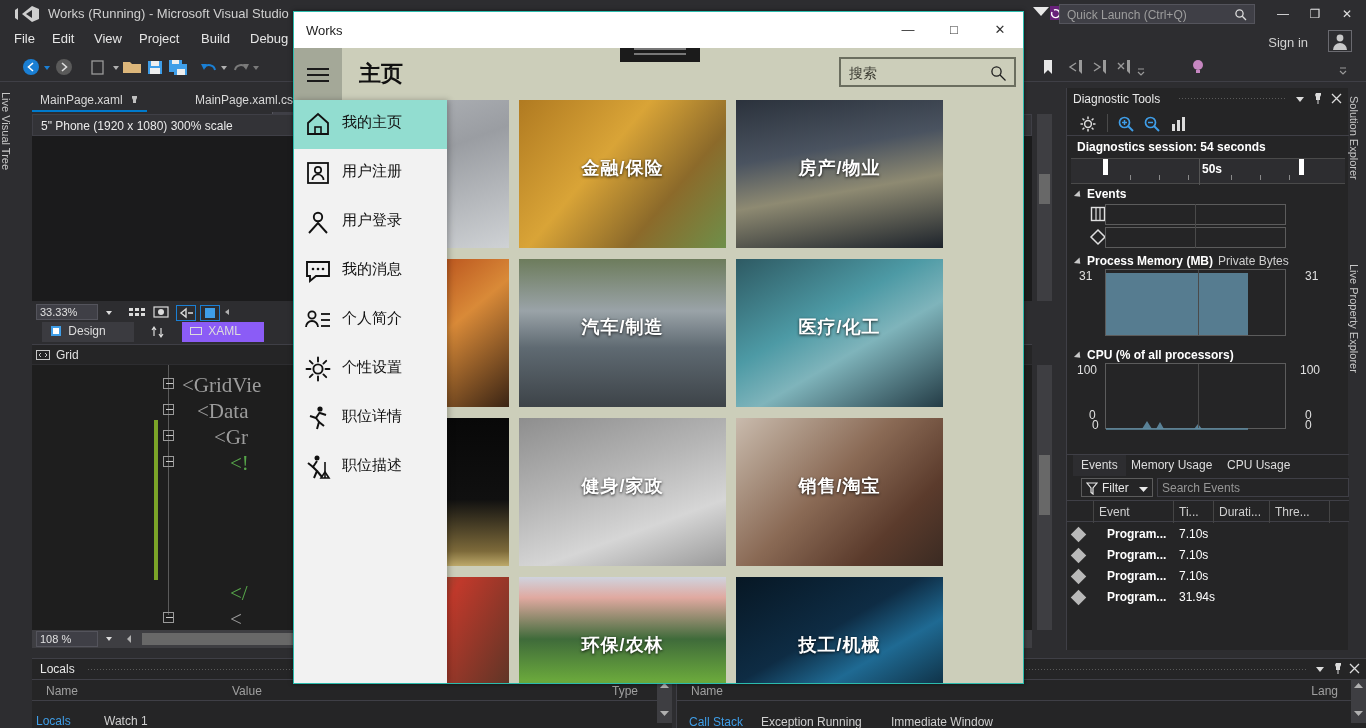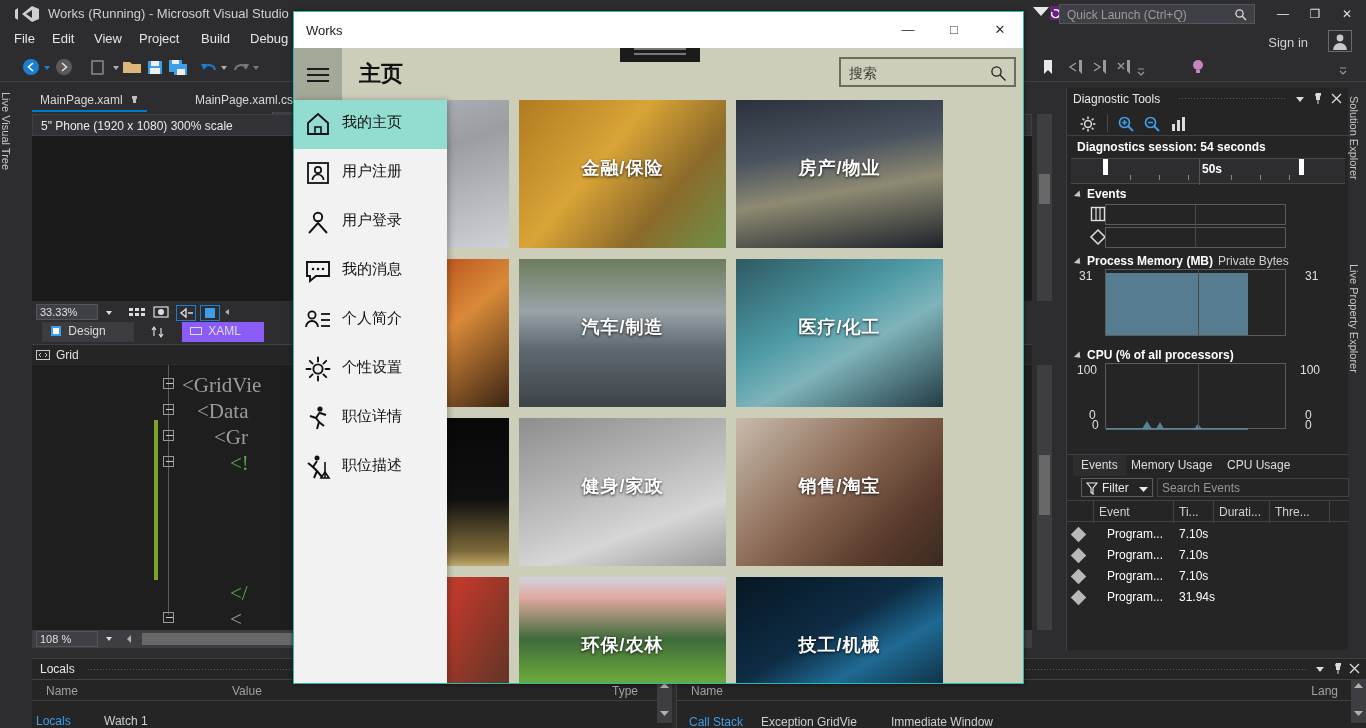--- a/index.html
+++ b/index.html
@@ -124,21 +124,21 @@
   .filterbtn { position:absolute; left:14px; top:2px; width:72px; height:19px; border:1px solid #5c5c5c;
       font-size:12px; color:#e8e8e8; }
   .searchev { position:absolute; left:90px; top:2px; width:192px; height:19px; background:#252526;
       border:1px solid #3f3f46; color:#969696; font-size:12px; padding:2px 4px;}
   .evgrid-hdr { position:absolute; left:0; top:412px; width:282px; height:22px; background:#252526;
       border-top:1px solid #3f3f46; border-bottom:1px solid #3f3f46;}
   .evgrid-hdr .col { position:absolute; top:4px; font-size:12px; color:#d0d0d0; }
   .evrow { position:absolute; left:0; width:282px; height:21px; }
   .evrow .diamond { position:absolute; left:6px; top:5px; width:11px; height:11px; background:#b9b9b9;
       transform:rotate(45deg);}
-  .evrow .ev { position:absolute; left:32px; top:3px; font-size:12px; font-weight:normal; color:#fff;padding-left:8px;}
+  .evrow .ev { position:absolute; left:32px; top:3px; font-size:12px; font-weight:bold; color:#fff;padding-left:8px;}
   .evrow .tm { position:absolute; left:112px; top:3px; font-size:12px; color:#fff;}
 
   
   #works { position:absolute; left:293px; top:11px; width:731px; height:673px;
       border:1px solid #2bbbad; background:#ffffff; box-shadow:0 0 4px rgba(0,0,0,.6);}
   .w-titlebar { position:absolute; left:0; top:0; width:729px; height:36px; background:#fff; }
   .w-title { position:absolute; left:12px; top:11px; font-size:13px; color:#222; }
   .w-btn { position:absolute; top:0; width:46px; height:36px; color:#333; font-size:13px;
       text-align:center; line-height:36px; }
   .w-body { position:absolute; left:0; top:36px; width:729px; height:635px; background:#ccceba; overflow:hidden;}
@@ -473,21 +473,21 @@
     <div class="vscroll" style="right:0px;top:20px;height:44px;">
       <svg style="position:absolute;left:2px;top:2px" width="11" height="9" viewBox="0 0 11 9">
           <path d="M5.5 2 L10 7 L1 7 Z" fill="#b0b0b0"></path>
         </svg>
       <svg style="position:absolute;left:2px;top:30px" width="11" height="9" viewBox="0 0 11 9">
           <path d="M5.5 7 L1 2 L10 2 Z" fill="#b0b0b0"></path>
         </svg>
     </div>
     <div style="position:absolute;left:4px;top:56px;height:14px;width:100%">
       <span style="position:absolute;left:8px;font-size:12px;color:#3f9ee8">Call Stack</span>
-      <span style="position:absolute;left:80px;font-size:12px;color:#d0d0d0">Exception GridVie</span>
+      <span style="position:absolute;left:80px;font-size:12px;color:#d0d0d0">Exception Running</span>
       <span style="position:absolute;left:210px;font-size:12px;color:#d0d0d0">Immediate Window</span>
     </div>
   </div>
 
   <div class="diag">
     <div class="diag-title">Diagnostic Tools</div>
     <div class="dotted" style="left:112px;right:62px;top:10px"></div>
     <svg style="position:absolute;right:42px;top:6px" width="12" height="10" viewBox="0 0 12 10">
         <path d="M2 3 L10 3 L6 8 Z" fill="#dcdcdc"></path>
       </svg>

